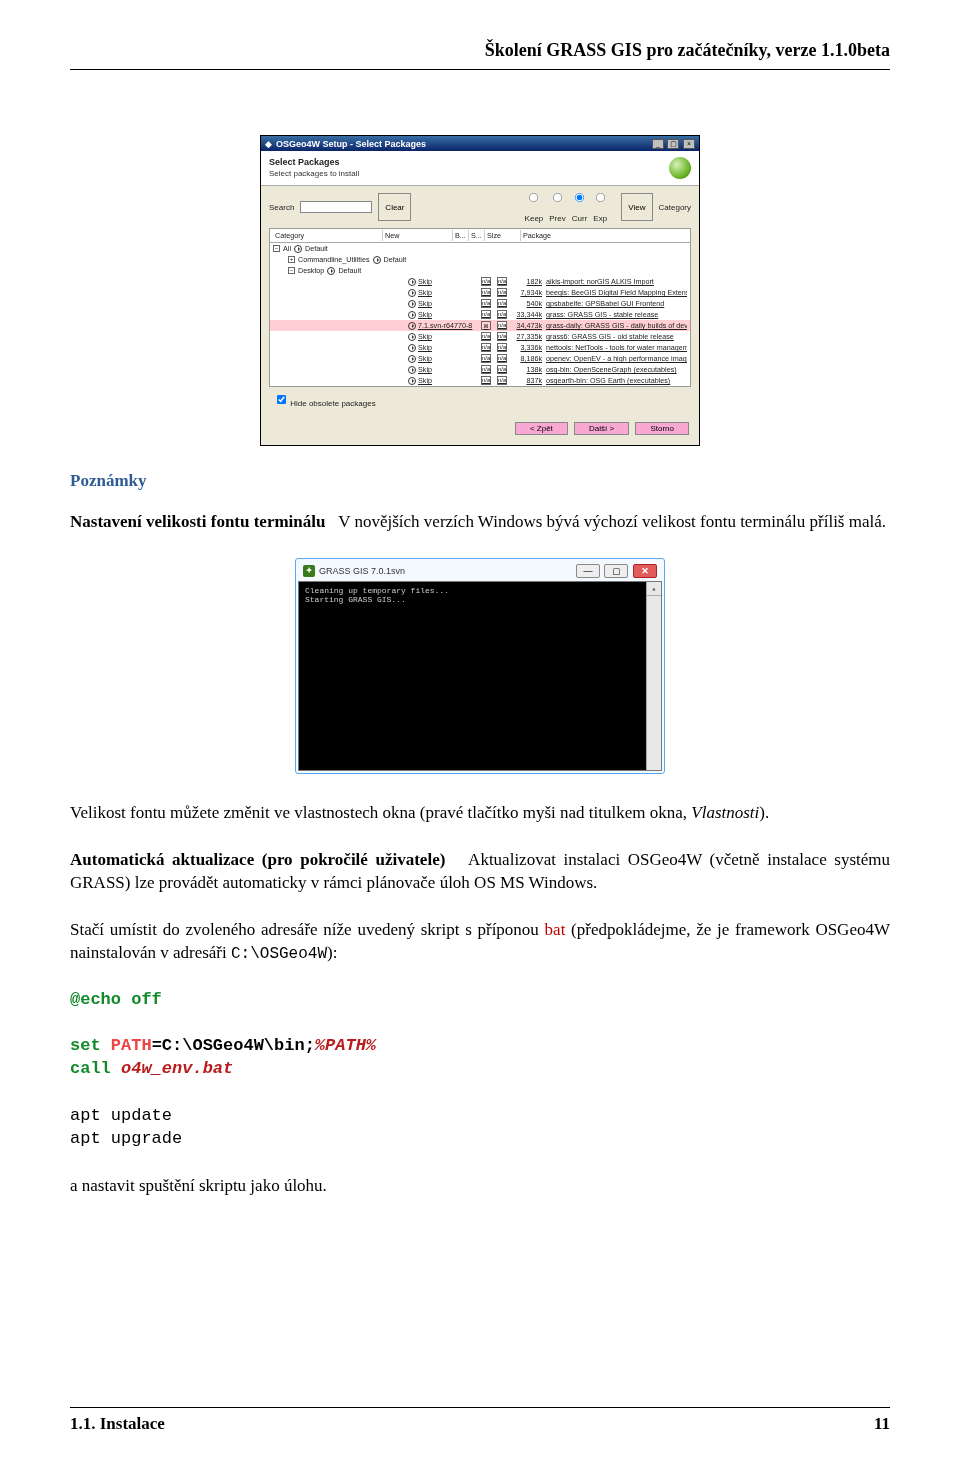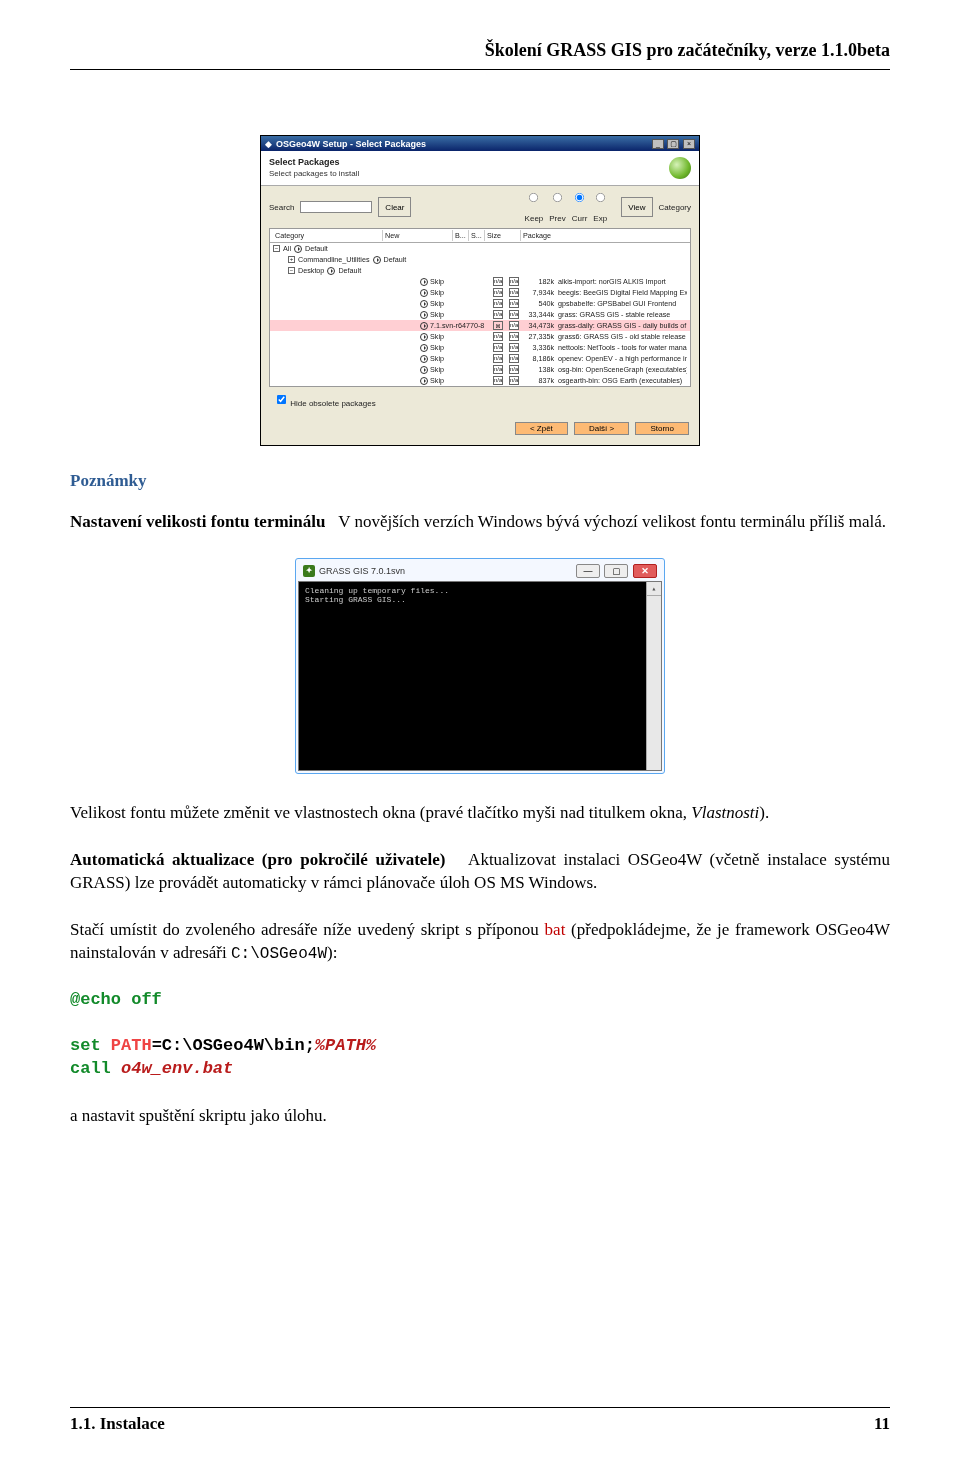--- a/index.html
+++ b/index.html
@@ -62,21 +62,21 @@
     padding:5px 8px;
     font-size:8px;
     border-radius:8px;
   }
   .search-input {
     border:1px solid #888; background:#fff;
     width:72px; height:12px; font-size:8px; padding:0 2px;
   }
   .clear-btn {
     border:1px solid #888; background:#ece9d8;
-    font-size:8px; padding:0 6px; height:20px;
+    font-size:8px; padding:0 6px; height:28px;
   }
   .tb-spacer { flex:1; }
   .toolbar label { display:inline-flex; align-items:center; gap:10px;flex-direction:column; }
   input[type=radio],input[type=checkbox]{ transform:scale(.7); margin:0;}
 
   .grid {
     background:#fff; border:1px solid #999; margin:0 8px;
     font-size:7.2px;
   }
   .grid-head, .grid-row {
@@ -94,21 +94,21 @@
   .category-row {
     padding:1px 3px; font-size:7.2px;
     display:flex; align-items:center; gap:3px;
   }
   .tree-toggle {
     display:inline-block; width:7px;height:7px;
     border:1px solid #666; line-height:5px; text-align:center; font-size:6px;
     background:#fff;
   }
   .category-row.sub { padding-left:18px; }
-  .grid-row { padding-left:40px; }
+  .grid-row { padding-left:28px;text-decoration:underline; }
   .grid-row .new { display:flex; align-items:center; gap:2px; }
   .cycle {
     display:inline-block; width:8px;height:8px;border-radius:50%;
     border:1px solid #333; position:relative;
   }
   .cycle::after {
     content:""; position:absolute; right:-1px;top:1px;
     border:2px solid transparent; border-left-color:#333;
   }
   .grid-row .b, .grid-row .s {
@@ -116,21 +116,21 @@
     text-align:center;background:#fff;
   }
   .grid-row .size { text-align:right; padding-right:4px;}
   .grid-row.sel { background:#ffcfd3; }
   .grid-row.sel .b { background:#ffcfd3; }
   .grid-row .pkg { white-space:nowrap; overflow:hidden; }
 
   .hide-row { padding:6px 14px; font-size:8px; }
   .btnrow { text-align:right; padding:8px 10px 10px; }
   .dlg-btn {
-    border:1px solid #888; background:#fdba74;
+    border:1px solid #888; background:#f9a8d4;
     font-size:8px; padding:1px 14px; margin-left:4px;
   }
 
   
   .para { font-size: 17px; line-height: 1.35; margin-bottom: 24px; text-align:justify;}
   .para .mono { font-family: "Courier New", monospace; font-size:16px; }
   .notes-h { color:#2f5c93; font-size:17px; font-weight:bold; margin-bottom:20px; }
   .rt { font-weight:bold; }
   .it { font-style:italic; }
   .batlink { color:#c00000; }
@@ -400,20 +400,22 @@
   <p class="para">
     <span>Stačí umístit do zvoleného adresáře níže uvedený skript s příponou </span><span class="batlink">bat</span><span> (předpokládejme, že je framework OSGeo4W nainstalován v adresáři </span><span class="mono">C:\OSGeo4W</span><span>):</span>
   </p>
 
   <div class="code"><span class="kw-green">@echo off</span>
 
 <span class="kw-green">set </span><span class="kw-teal">PATH</span><span>=C:\OSGeo4W\bin;</span><span class="kw-gray">%PATH%</span>
 <span class="kw-green">call </span><span class="kw-gray">o4w_env.bat</span>
 </div>
 
+  <div class="code" style="font-weight:normal;"><span>apt update</span>
+<span>apt upgrade</span></div>
 
   <p class="para">a nastavit spuštění skriptu jako úlohu.</p>
 
   <div class="footer">
     <span>1.1. Instalace</span>
     <span>11</span>
   </div>
 </div>
 
 </body></html>

